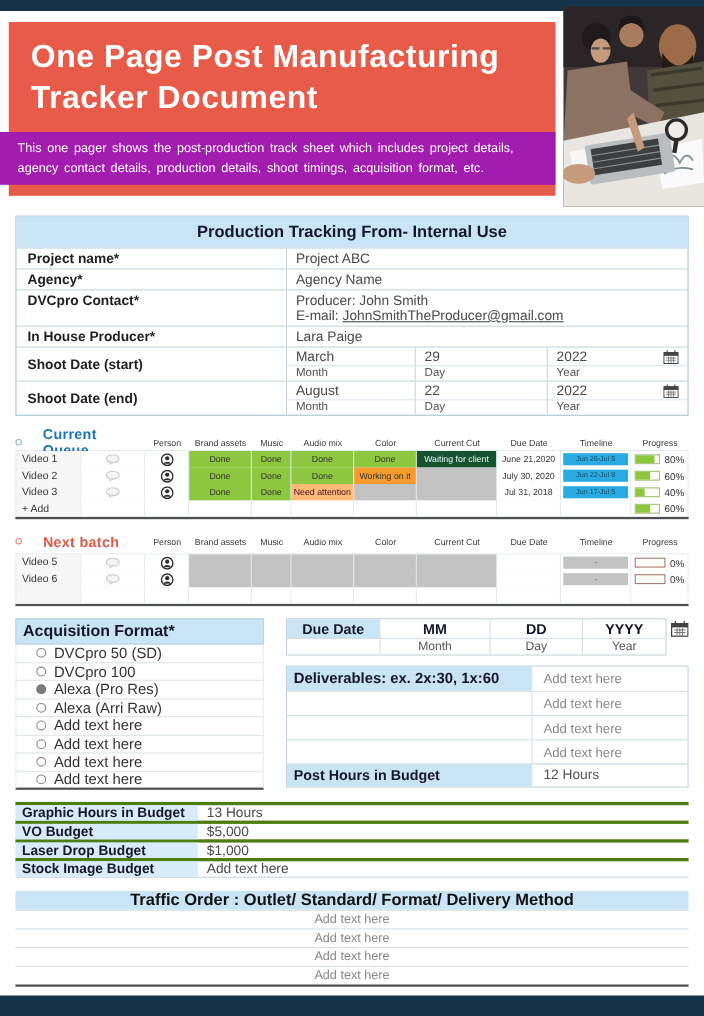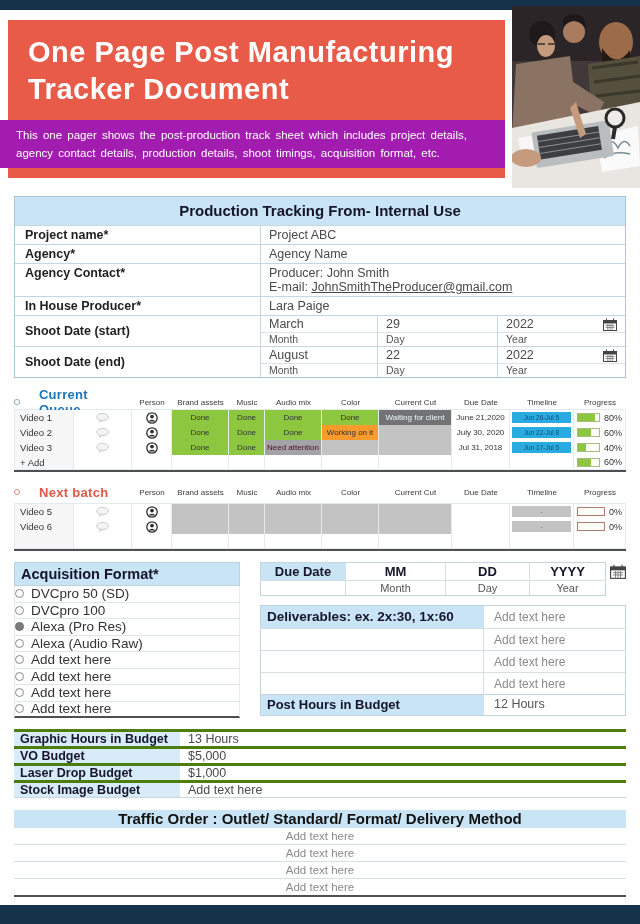--- a/index.html
+++ b/index.html
@@ -42,39 +42,39 @@
   .q-title-text.blue { color:#1B75BC; }
   .q-title-text.red { color:#DD5A4A; }
   .qcolhead { font-size:8px; color:#3a3a3a; text-align:center; align-self:center; }
   .qrow { height:15px; }
   .qcell { border-right:1px solid #E3EBEF; border-bottom:1px solid #E3EBEF; font-size:8px;
            display:flex; align-items:center; justify-content:center; color:#333; background:#fff; }
   .qrow .qcell:first-child { border-left:1px solid #E3EBEF; justify-content:flex-start; padding-left:5px; font-size:9.5px; color:#333; background:#F7F7F7; }
   .qtable-top { border-top:1px solid #E3EBEF; }
   .qtable-bottom { border-bottom:2px solid #4F4F4F; }
   .c-done { background:#8DC63F; }
-  .c-waiting { background:#737373; color:#ECF9FF; }
+  .c-waiting { background:#14532d; color:#ECF9FF; }
   .c-working { background:#F79B2E; }
-  .c-attention { background:#a3a3a3; color:#4d0b2e; }
+  .c-attention { background:#fdba74; color:#4d0b2e; }
   .c-gray { background:#C3C3C3; }
   .chip { width:calc(100% - 4px); height:11px; margin:2px; background:#29ABE2; color:#14506C;
           font-size:6.5px; display:flex; align-items:center; justify-content:center; }
   .chip.dash { background:#C3C3C3; color:#7a7a7a; font-size:8px; }
   .pwrap { display:flex; align-items:center; gap:4px; width:100%; padding:0 3px; }
   .pbar { width:32px; height:9px; border:1px solid #A5BD7E; background:#FCFEF8; }
   .pbar .fill { height:100%; background:#8DC63F; }
   .pbar.nb { border-color:#B07A6C; }
   .ppct { font-size:9px; color:#333; }
   .icon-cell svg { display:block; }
   
   .two-col { display:flex; gap:20px; margin-top:11px; }
   .acq { width:232px; }
   .acq-head { font-weight:bold; font-size:14.5px; color:#15152b; padding:3px 6px; border:1px solid #B9D3E2; }
   .acq-opt { display:flex; align-items:center; gap:7px; font-size:13.5px; color:#333;
-             padding:1px 0; border-bottom:1px solid #DDE6EA; border-left:1px solid #E4ECF0; border-right:1px solid #E4ECF0; height:16.5px; }
+             padding:1px 18px; border-bottom:1px solid #DDE6EA; border-left:1px solid #E4ECF0; border-right:1px solid #E4ECF0; height:16.5px; }
   .acq-opt:last-child { border-bottom:2px solid #4F4F4F; }
   .radio { width:9px; height:9px; border:1.5px solid #8a8a8a; border-radius:50%; flex:0 0 auto; background:#fff; }
   .radio.on { background:#7c7c7c; border-color:#6f6f6f; }
   .rightcol { flex:1; }
   .ddwrap { display:flex; align-items:flex-start; gap:4px; }
   .ddtable { display:grid; grid-template-columns:84px 100px 84px 76px; border:1px solid #C3D6E0; flex:0 0 auto; width:346px; }
   .ddcell { font-size:13px; text-align:center; padding:1px 0; border-left:1px solid #D5E0E6; }
   .ddcell.first { border-left:none; }
   .ddhead { font-weight:bold; color:#15152b; }
   .ddsub { font-size:11px; color:#555; border-top:1px solid #D5E0E6; }
@@ -152,21 +152,21 @@
     <div class="ptable-title hd-blue">Production Tracking From- Internal Use</div>
     <div class="prow">
       <div class="plabel">Project name*</div>
       <div class="pval">Project ABC</div>
     </div>
     <div class="prow">
       <div class="plabel">Agency*</div>
       <div class="pval">Agency Name</div>
     </div>
     <div class="prow">
-      <div class="plabel">Agency Contact*</div>
+      <div class="plabel">DVCpro Contact*</div>
       <div class="pval">
         <div>Producer: John Smith</div>
         <div><span>E-mail: </span><span class="email">JohnSmithTheProducer@gmail.com</span></div>
       </div>
     </div>
     <div class="prow">
       <div class="plabel">In House Producer*</div>
       <div class="pval">Lara Paige</div>
     </div>
     <div class="daterow">
@@ -463,21 +463,21 @@
       <div class="acq-opt">
           <span class="radio"></span>
           <span>DVCpro 100</span>
         </div>
       <div class="acq-opt">
           <span class="radio on"></span>
           <span>Alexa (Pro Res)</span>
         </div>
       <div class="acq-opt">
           <span class="radio"></span>
-          <span>Alexa (Audio Raw)</span>
+          <span>Alexa (Arri Raw)</span>
         </div>
       <div class="acq-opt addtext">
           <span class="radio"></span>
           <span style="color:#333">Add text here</span>
         </div>
       <div class="acq-opt">
           <span class="radio"></span>
           <span>Add text here</span>
         </div>
       <div class="acq-opt">

